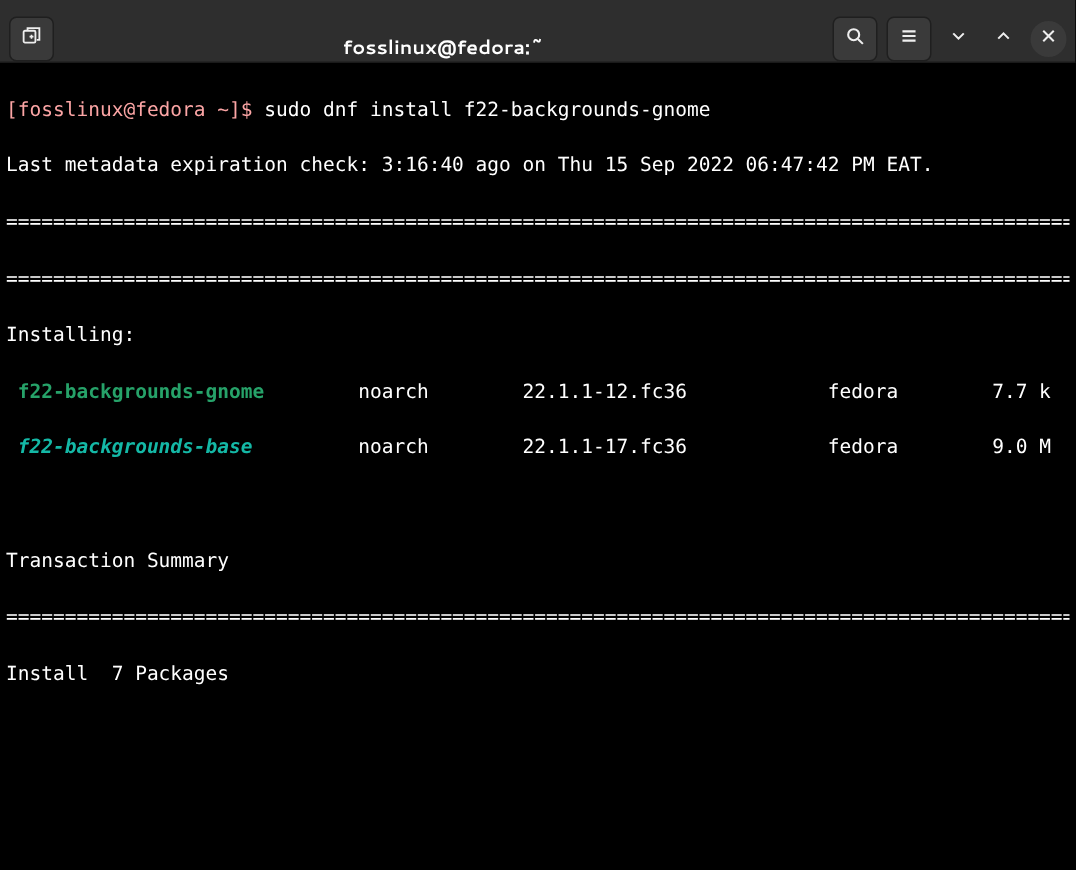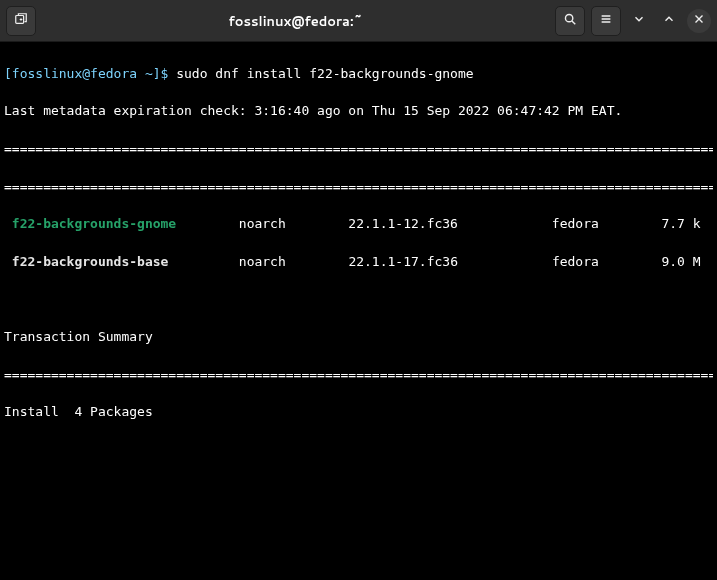--- a/index.html
+++ b/index.html
@@ -9,21 +9,21 @@
     background: #000;
     font-family: "DejaVu Sans Mono", "Liberation Mono", monospace;
     font-size: 13px;
     color: #fff;
     overflow: hidden;
   }
   .titlebar {
     height: 42px;
     background: #2e2e2e;
     display: flex;
-    align-items: center;
+    align-items: flex-end;
     padding: 0 6px;
     border-bottom: 1px solid #1a1a1a;
   }
   .titlebar-left { flex: 0 0 auto; }
   .titlebar-center {
     flex: 1 1 auto;
     text-align: center;
     font-family: Cantarell, "DejaVu Sans", sans-serif;
     font-size: 13px;
     font-weight: 700;
@@ -58,23 +58,23 @@
   }
   .win-btn svg { width: 14px; height: 14px; }
   .win-close {
     background: #3a3a3a;
   }
   .terminal {
     padding: 4px 4px 0 4px;
     line-height: 18.8px;
     white-space: pre;
   }
-  .prompt-user { color: #7dd3fc; }
+  .prompt-user { color: #fca5a5; }
   .pkg-gnome { color: #26a269; font-weight: 700; text-align: right; }
-  .pkg-base  { color: #e5e5e5; font-weight: 700; }
+  .pkg-base  { color: #14b8a6; font-weight: 700; font-style: italic; }
   .hr-dbl, .hr-single { color: #fff; overflow: hidden; white-space: pre; }
 </style>
 </head>
 <body>
 
 <div class="titlebar">
   <div class="titlebar-left">
     <div class="tb-btn">
       <span>
         <svg viewBox="0 0 16 16" fill="none" stroke="#eee" stroke-width="1.4">
@@ -124,26 +124,27 @@
       </span>
     </div>
   </div>
 </div>
 
 <div class="terminal">
 <div><span class="prompt-user">[fosslinux@fedora ~]$ </span><span>sudo dnf install f22-backgrounds-gnome</span></div>
 <div>Last metadata expiration check: 3:16:40 ago on Thu 15 Sep 2022 06:47:42 PM EAT.</div>
 <div class="hr-dbl">=============================================================================================================</div>
 <div class="hr-dbl">=============================================================================================================</div>
+<div>Installing:</div>
 <div><span class="pkg-gnome"> f22-backgrounds-gnome</span><span>        noarch        22.1.1-12.fc36            fedora        7.7 k</span></div>
 <div><span class="pkg-base"> f22-backgrounds-base</span><span>         noarch        22.1.1-17.fc36            fedora        9.0 M</span></div>
 <div>&nbsp;</div>
 <div>Transaction Summary</div>
 <div class="hr-dbl">=============================================================================================================</div>
-<div>Install  4 Packages</div>
+<div>Install  7 Packages</div>
 
 
 
 
 
 
 
 
 
 

